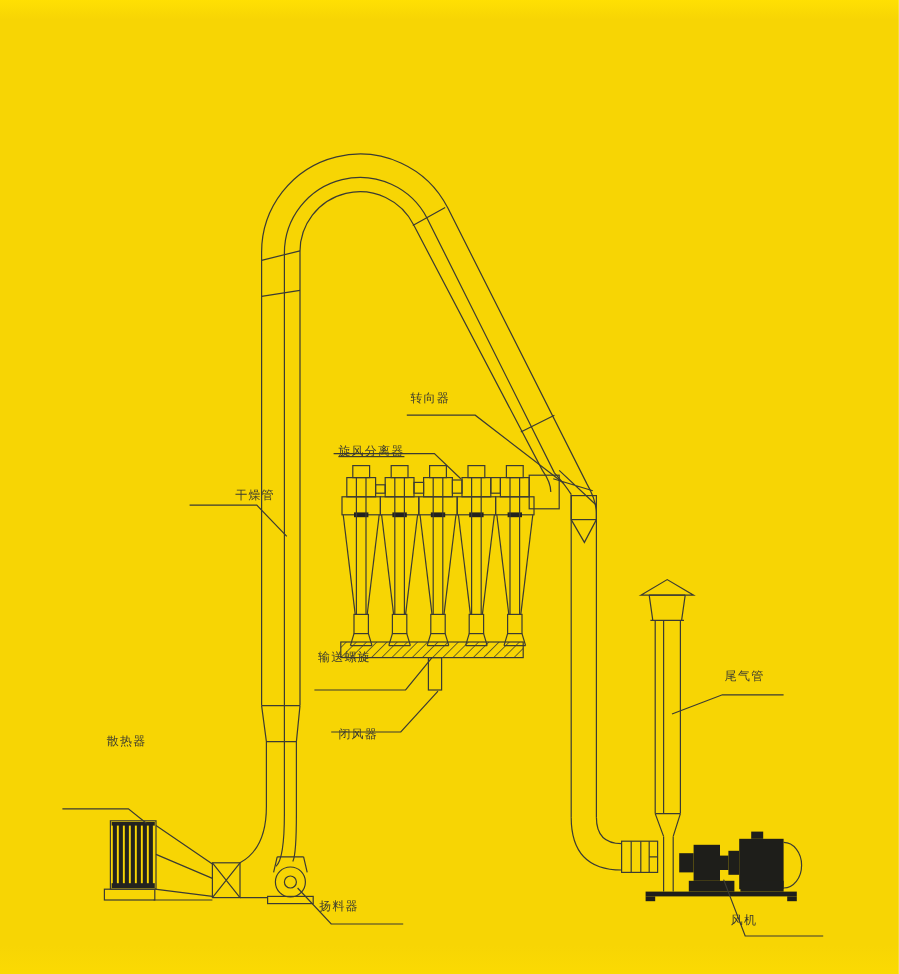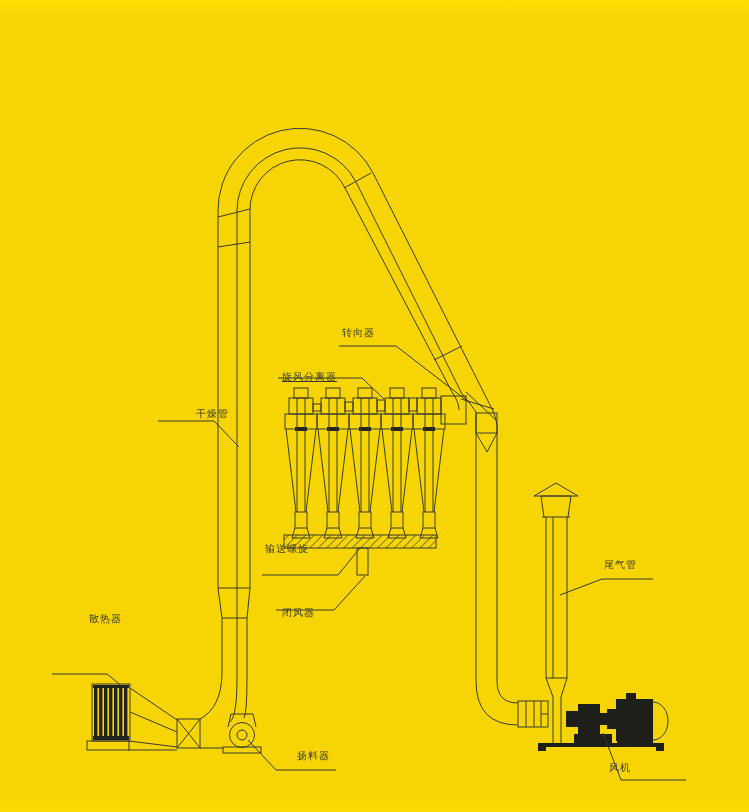--- a/index.html
+++ b/index.html
@@ -22,21 +22,21 @@
     position:absolute;
     font-size:10px;color:#3a3a30;letter-spacing:1px;
     white-space:nowrap;line-height:1;
   }
   .lbl-drying{left:161px;top:409px;margin-left:35px;}
   .lbl-diverter{left:342px;top:328px;}
   .lbl-cyclone{left:282px;top:372px;text-decoration:underline;}
   .lbl-screw{left:265px;top:544px;}
   .lbl-airlock{left:282px;top:608px;}
   .lbl-radiator{left:53px;top:614px;margin-left:36px;}
-  .lbl-thrower{left:297px;top:751px;}
+  .lbl-thrower{left:266px;top:751px;}
   .lbl-exhaust{left:604px;top:560px;font-family:Liberation Serif, serif;}
   .lbl-fan{left:609px;top:763px;}
 </style>
 </head>
 <body>
 
 <div id="stage">
 
   <svg id="diagram-svg" width="749" height="812" viewBox="0 0 749 812">
     <defs>

